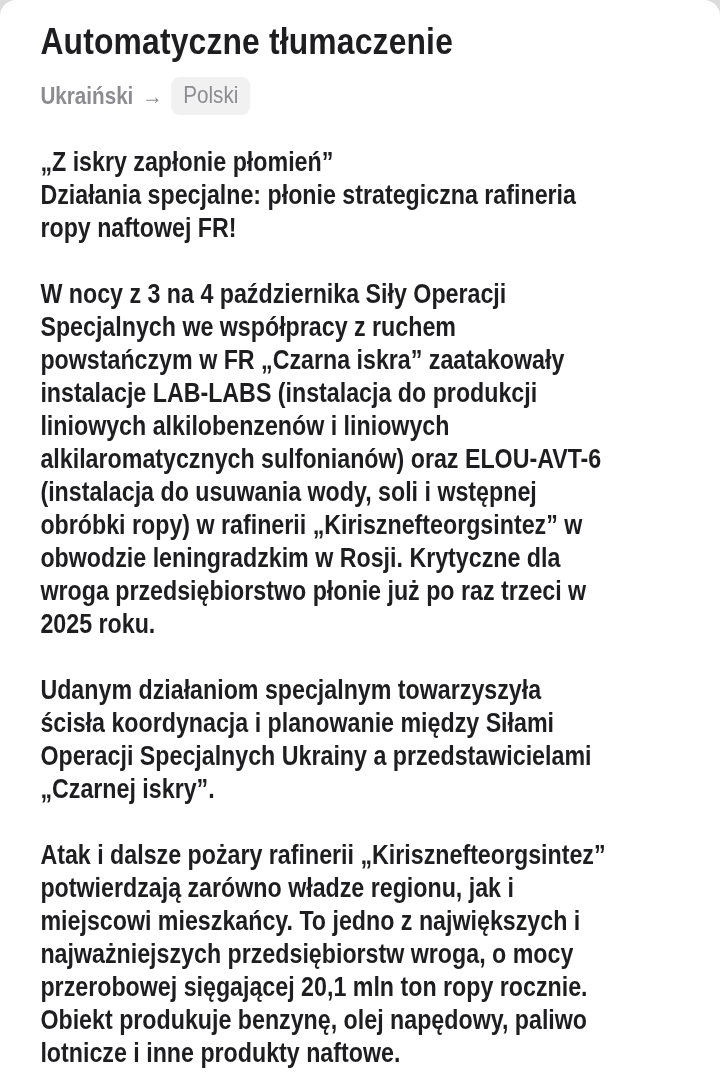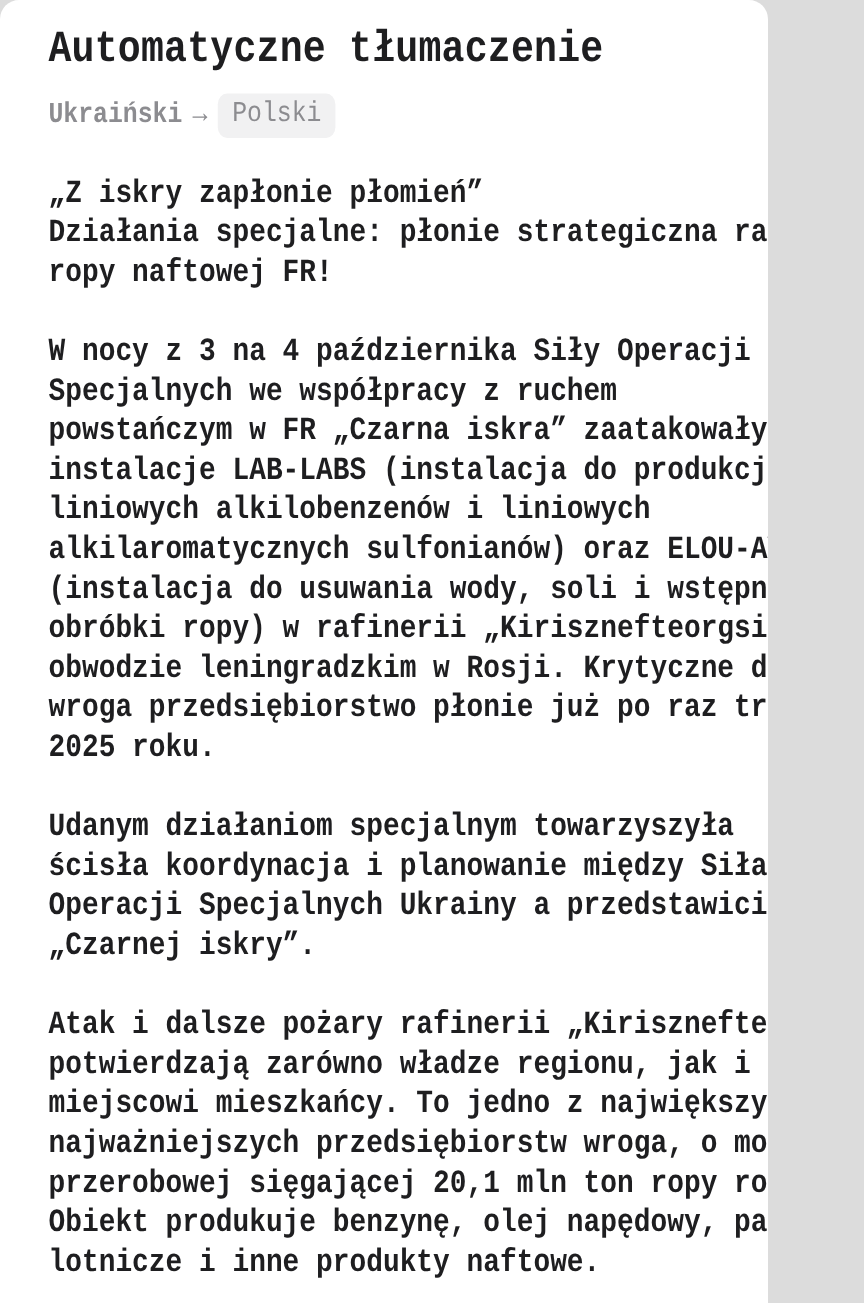--- a/index.html
+++ b/index.html
@@ -9,26 +9,25 @@
     --backdrop: #dcdcdc;
     --sheet-bg: #ffffff;
   }
   * { margin: 0; padding: 0; box-sizing: border-box; }
   html, body { width: 720px; height: 1086px; overflow: hidden; }
   body {
     background: var(--backdrop);
     font-family: "Liberation Sans", "DejaVu Sans", sans-serif;
   }
   .sheet {
-    width: 640px;
+    width: 720px;
     height: 1086px;
     background: var(--sheet-bg);
     border-radius: 16px 16px 0 0;
     overflow: hidden;
-    font-family: Liberation Mono, monospace;
   }
   
   .content {
     width: 838px;               
     transform: scaleX(0.86);
     transform-origin: 0 0;
     padding: 22px 47px 0 47px;
   }
   .title {
     font-size: 37px;

